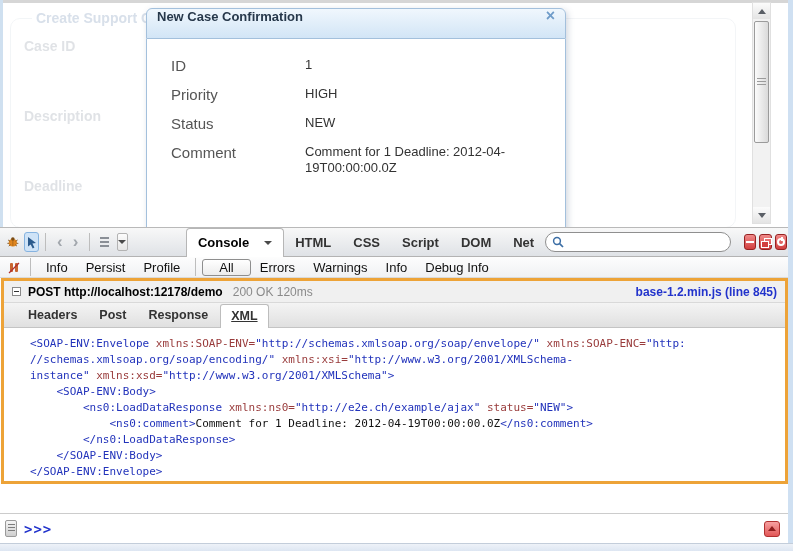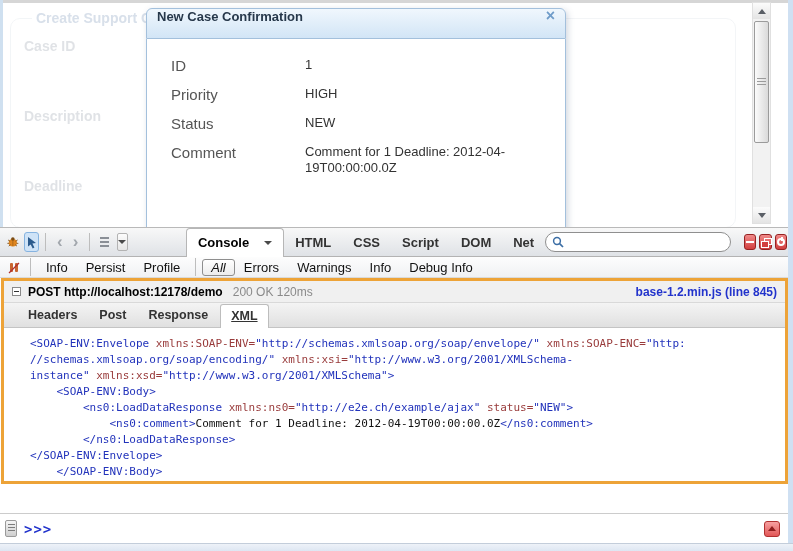--- a/index.html
+++ b/index.html
@@ -79,21 +79,21 @@
   .glyph-power { width:8px; height:8px; border:2px solid #fff; border-radius:50%; position:relative; }
   .glyph-power:after { content:""; position:absolute; left:2px; top:-3px; width:2px; height:4px; background:#fff; }
 
   
   .fb-subbar { position:absolute; left:0; top:257px; width:793px; height:21px;
     background:linear-gradient(#fdfdfd,#f0f1f3); border-bottom:1px solid #dadada;
     display:flex; align-items:center; padding:0 4px; font-size:13px; color:#111; z-index:20; }
   .break-icon { width:14px; height:13px; margin:0 3px; }
   .sub-btn { padding:1px 9px; cursor:pointer; }
   .filter-btn { padding:1px 9px; cursor:pointer; }
-  .filter-btn.active { border:1px solid #8e8e8e; border-radius:3px; background:linear-gradient(#ffffff,#ececec); padding:0 8px;font-style:italic; }
+  .filter-btn.active { border:1px solid #8e8e8e; border-radius:3px; background:linear-gradient(#ffffff,#ececec); padding:0 16px; }
 
   
   .orange-panel { position:absolute; left:1px; top:278px; width:787px; height:206px;
     border:3px solid #eda338; background:#fff; z-index:15; display:flex; flex-direction:column; }
   .req-row { height:22px; background:#f0f0f0; border-bottom:1px solid #d9d9d9; display:flex; align-items:center; padding:0 8px; }
   .expander { width:9px; height:9px; border:1px solid #8a8a8a; background:#fff; position:relative; }
   .expander:after { content:""; position:absolute; left:1px; top:3px; width:5px; height:1px; background:#333; }
   .req-title { font-size:12px; font-weight:bold; color:#000; margin-left:7px; }
   .req-status { font-size:12px; color:#8a8a8a; margin-left:10px; }
   .req-spacer { flex:1; }
@@ -265,22 +265,22 @@
       <span class="resp-tab active">XML</span>
     </div>
     <div class="xml-area">
         <div class="xml-line"><span class="tk-tag">&lt;SOAP-ENV:Envelope</span><span class="tk-txt"> </span><span class="tk-attr">xmlns:SOAP-ENV=</span><span class="tk-str">"http://schemas.xmlsoap.org/soap/envelope/"</span><span class="tk-txt"> </span><span class="tk-attr">xmlns:SOAP-ENC=</span><span class="tk-str">"http:</span></div>
         <div class="xml-line"><span class="tk-str">//schemas.xmlsoap.org/soap/encoding/"</span><span class="tk-txt"> </span><span class="tk-attr">xmlns:xsi=</span><span class="tk-str">"http://www.w3.org/2001/XMLSchema-</span></div>
         <div class="xml-line"><span class="tk-str">instance"</span><span class="tk-txt"> </span><span class="tk-attr">xmlns:xsd=</span><span class="tk-str">"http://www.w3.org/2001/XMLSchema"</span><span class="tk-tag">&gt;</span></div>
         <div class="xml-line"><span class="tk-txt">    </span><span class="tk-tag">&lt;SOAP-ENV:Body&gt;</span></div>
         <div class="xml-line"><span class="tk-txt">        </span><span class="tk-tag">&lt;ns0:LoadDataResponse</span><span class="tk-txt"> </span><span class="tk-attr">xmlns:ns0=</span><span class="tk-str">"http://e2e.ch/example/ajax"</span><span class="tk-txt"> </span><span class="tk-attr">status=</span><span class="tk-str">"NEW"</span><span class="tk-tag">&gt;</span></div>
         <div class="xml-line"><span class="tk-txt">            </span><span class="tk-tag">&lt;ns0:comment&gt;</span><span class="tk-txt">Comment for 1 Deadline: 2012-04-19T00:00:00.0Z</span><span class="tk-tag">&lt;/ns0:comment&gt;</span></div>
         <div class="xml-line"><span class="tk-txt">        </span><span class="tk-tag">&lt;/ns0:LoadDataResponse&gt;</span></div>
+        <div class="xml-line"><span class="tk-txt">    </span><span class="tk-tag">&lt;/SOAP-ENV:Body&gt;</span></div>
         <div class="xml-line"><span class="tk-tag">&lt;/SOAP-ENV:Envelope&gt;</span></div>
-        <div class="xml-line"><span class="tk-txt">    </span><span class="tk-tag">&lt;/SOAP-ENV:Body&gt;</span></div>
       </div>
   </div>
 
   <div class="console-rest"></div>
   <div class="cmd-row">
     <div class="cmd-menu-btn">
         <span class="cmd-menu-lines"></span>
       </div>
     <span class="cmd-prompt">&gt;&gt;&gt;</span>
     <div class="cmd-input"></div>

